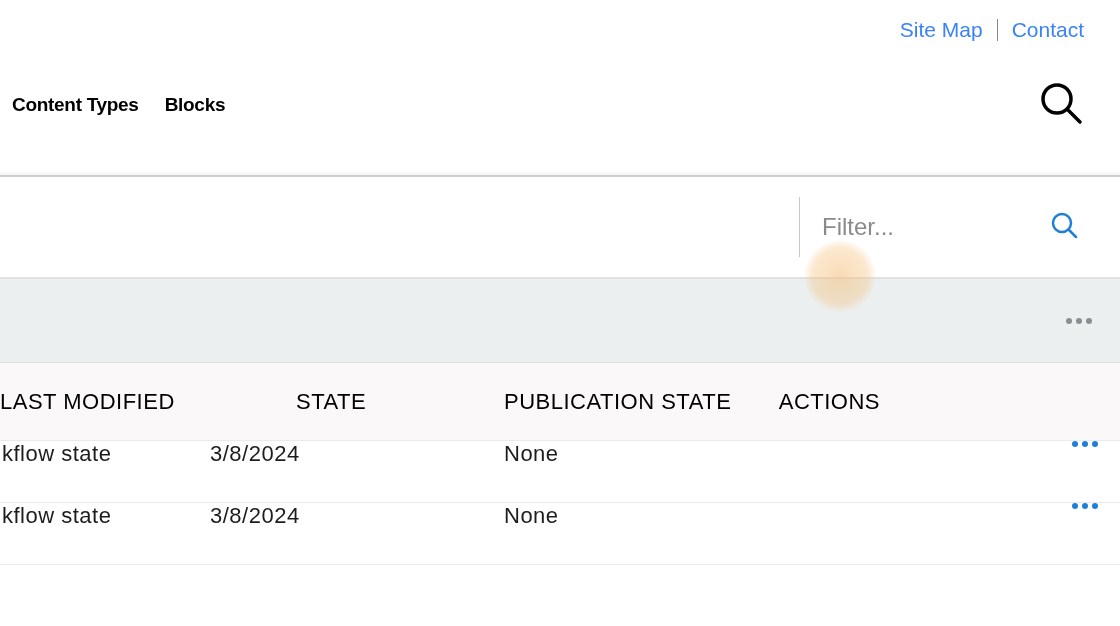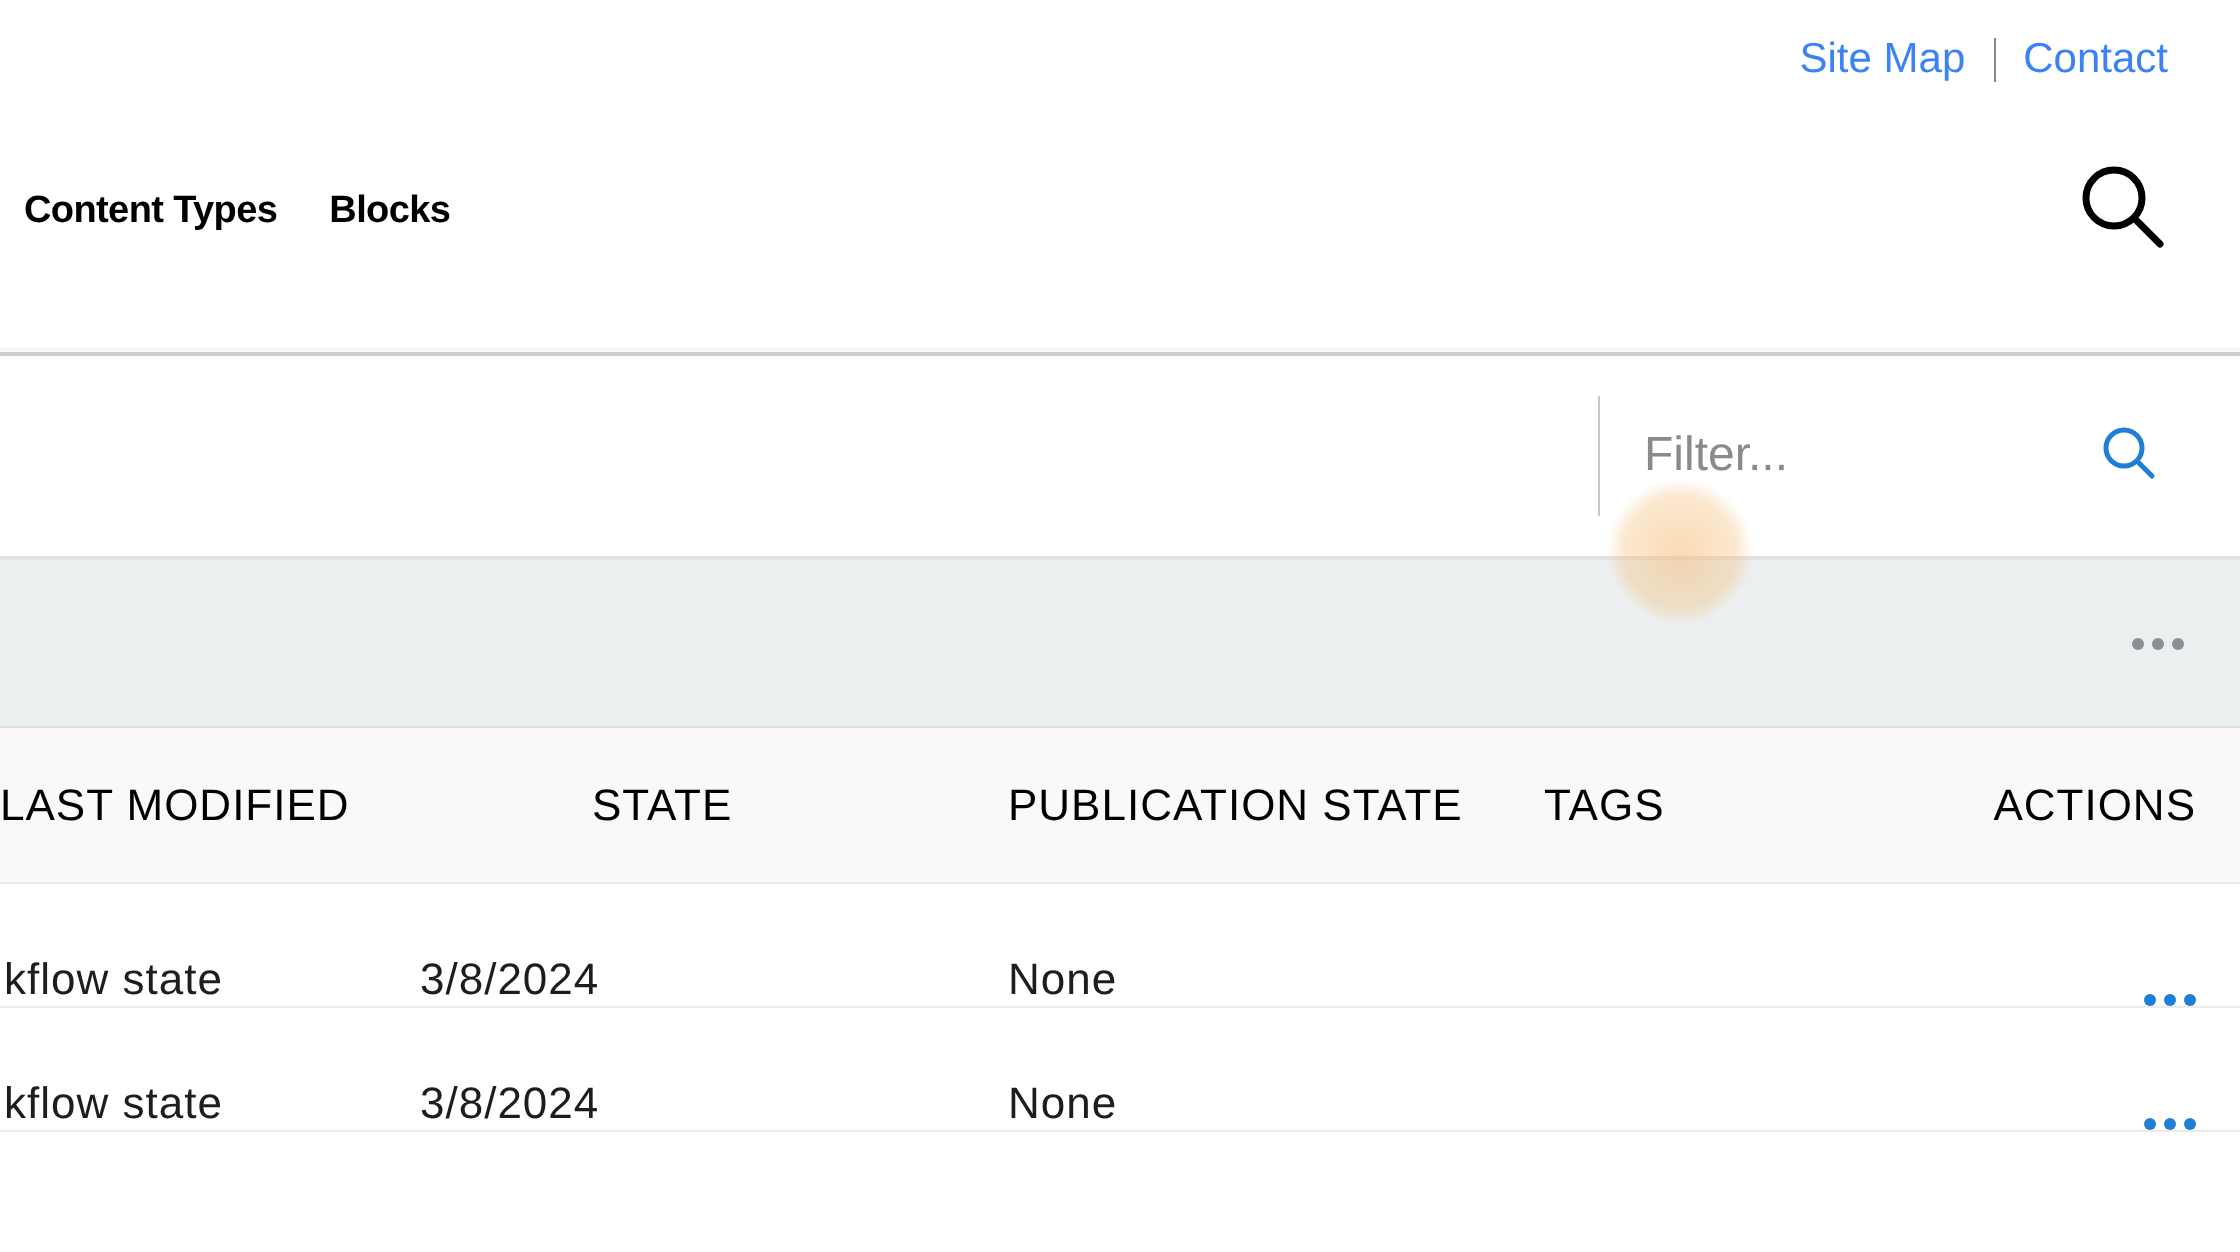--- a/index.html
+++ b/index.html
@@ -151,21 +151,21 @@
     .col-state   { width: 210px; padding-left: 2px; }
     .col-mod     { width: 294px; }
     .col-pub     { width: 268px; }
     .col-tags    { flex: 1; }
     .col-actions { width: 130px; text-align: right; padding-right: 22px; }
 
     
     .data-row {
       height: 62px;
       display: flex;
-      align-items: flex-end;
+      align-items: flex-start;
       border-bottom: 1px solid #eceaea;
       font-size: 22px;
       color: #1d1d1d;
     }
     .row-actions {
       display: flex;
       justify-content: flex-end;
       padding-right: 22px;
     }
     .dot-blue {
@@ -224,21 +224,20 @@
     <span class="dot-gray"></span>
       <span class="dot-gray"></span>
       <span class="dot-gray"></span>
   </div>
 </div>
 
 <div class="table-head">
   <div class="col col-mod">LAST MODIFIED</div>
   <div class="col col-state">STATE</div>
   <div class="col col-pub">PUBLICATION STATE</div>
-  <div class="col col-tags">TAGS</div>
   <div class="col col-actions">ACTIONS</div>
 </div>
 
 <div class="data-row">
   <div class="col col-state">kflow state</div>
   <div class="col col-mod">3/8/2024</div>
   <div class="col col-pub">None</div>
   <div class="col col-tags"></div>
   <div class="col col-actions row-actions">
     <div class="three-dots-blue">

